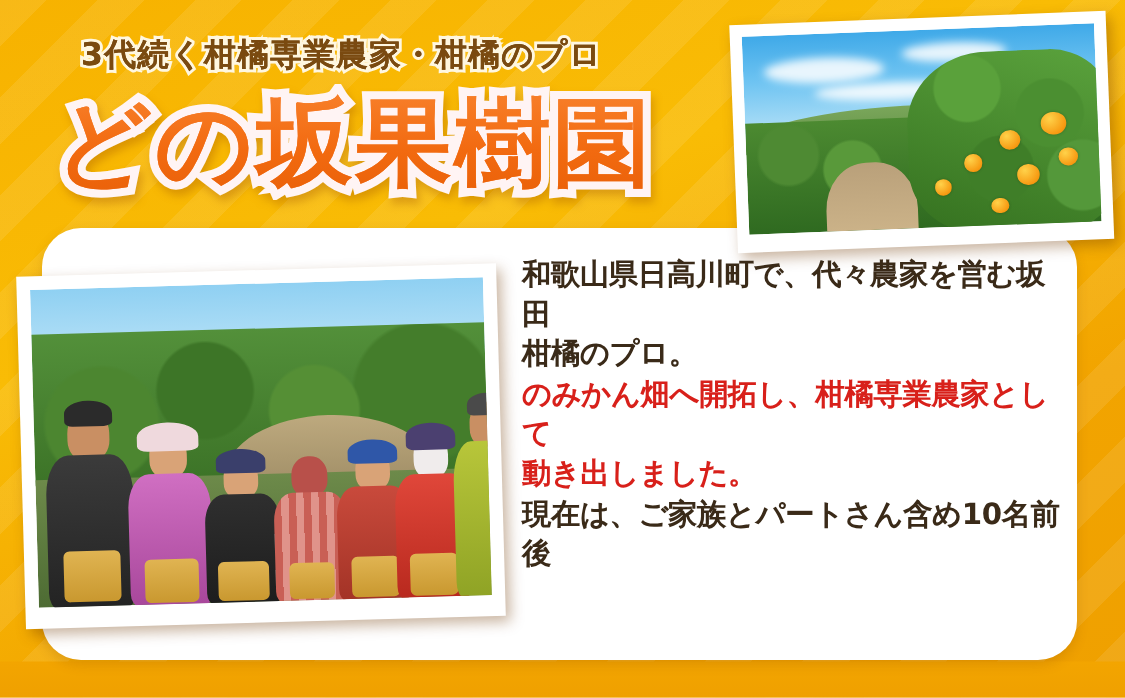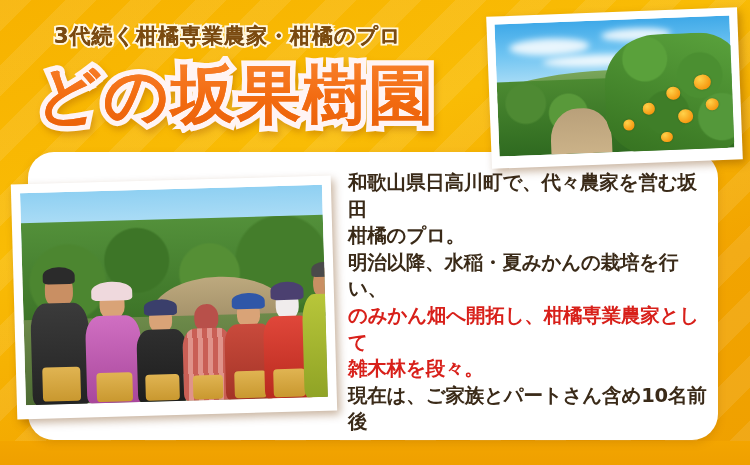--- a/index.html
+++ b/index.html
@@ -261,19 +261,18 @@
   <div id="header">
     <div id="subtitle">3代続く柑橘専業農家・柑橘のプロ</div>
     <div id="subtitle-top">3代続く柑橘専業農家・柑橘のプロ</div>
     <div id="title">どの坂果樹園</div>
     <div id="title-top">どの坂果樹園</div>
   </div>
 
   <div id="bodytext">
       <p><span>和歌山県日高川町で、代々農家を営む坂田</span></p>
       <p><span>柑橘のプロ。</span></p>
-      <p><span>明治以降、水稲・夏みかんの栽培を行い、</span></p>
       <p><span class="hl">のみかん畑へ開拓し、柑橘専業農家として</span></p>
-      <p><span class="hl">雑木林を段々。</span></p>
+      <p><span class="hl">動き出しました。</span></p>
       <p><span>現在は、ご家族とパートさん含め10名前後</span></p>
     </div>
 
 </div>
 
 </body></html>

